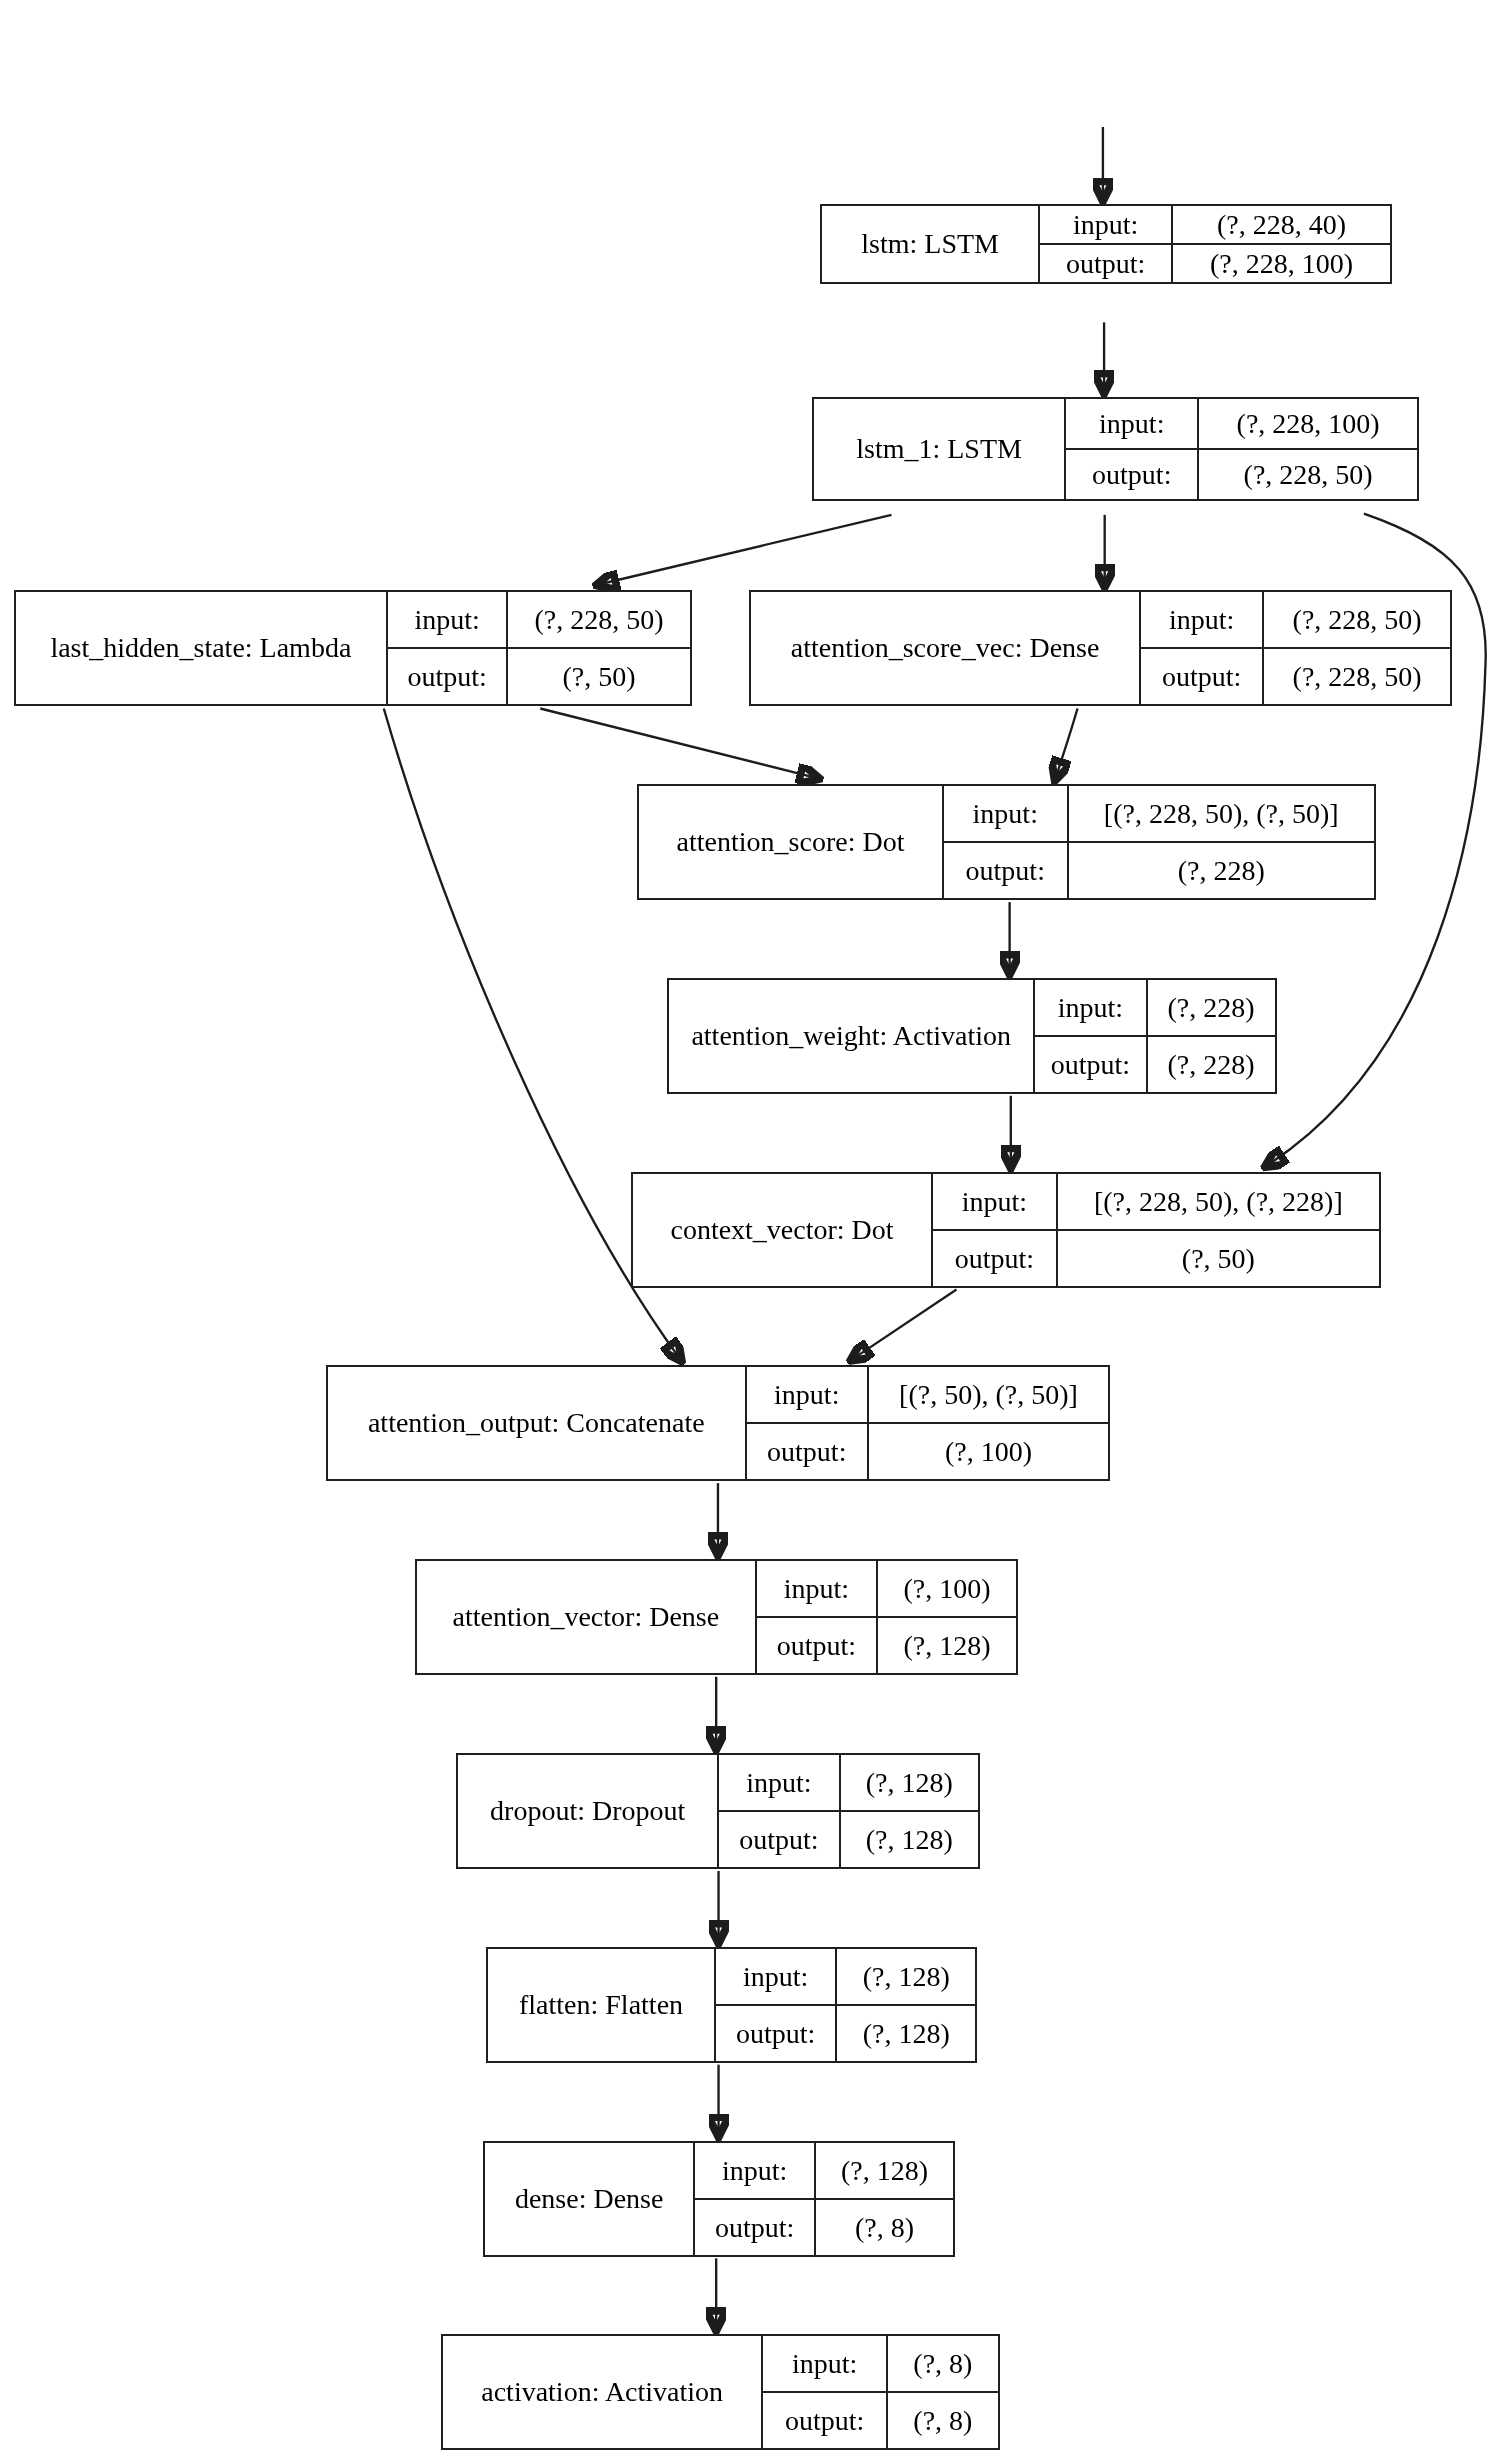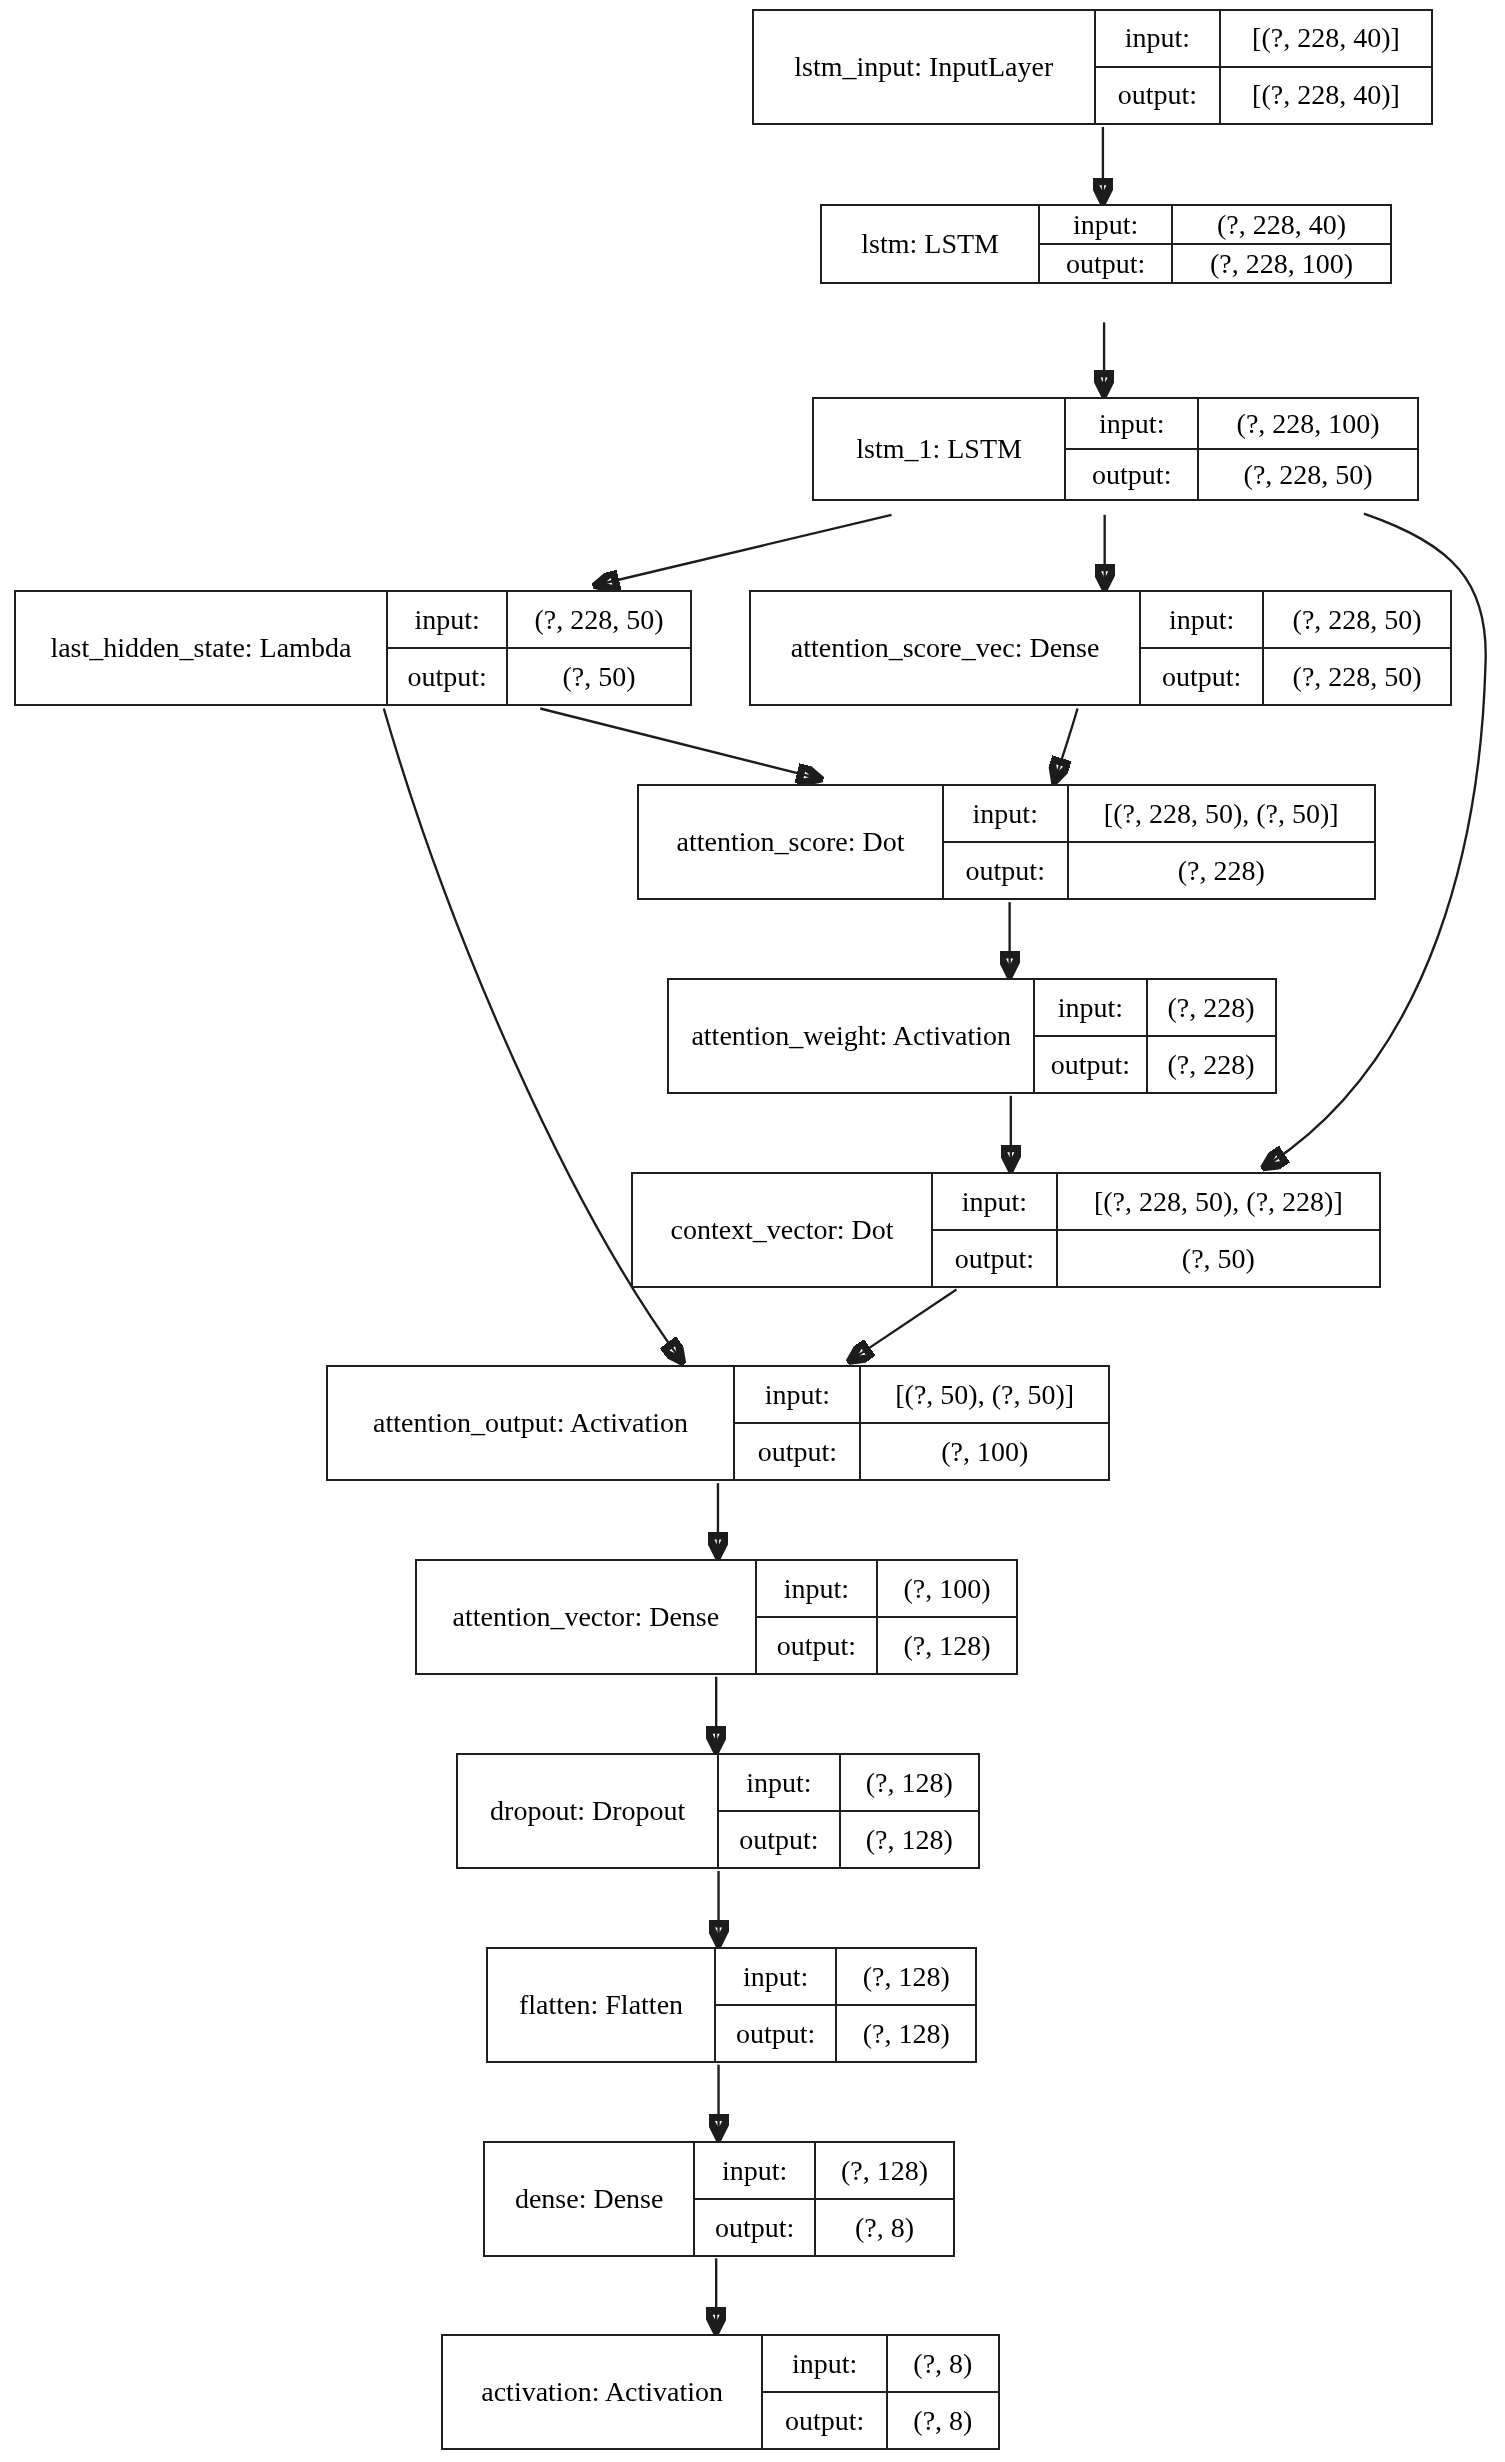--- a/index.html
+++ b/index.html
@@ -60,33 +60,20 @@
     <path d="M1712,1856 L1712,1974" marker-end="url(#arrow)"></path>
     <path d="M650,1200 C760,1580 960,2040 1152,2302" marker-end="url(#arrow)"></path>
     <path d="M1620,2184 L1444,2302" marker-end="url(#arrow)"></path>
     <path d="M1216,2512 L1216,2630" marker-end="url(#arrow)"></path>
     <path d="M1213,2840 L1213,2959" marker-end="url(#arrow)"></path>
     <path d="M1217,3169 L1217,3287" marker-end="url(#arrow)"></path>
     <path d="M1217,3497 L1217,3615" marker-end="url(#arrow)"></path>
     <path d="M1213,3825 L1213,3943" marker-end="url(#arrow)"></path>
   </svg>
 
-  <table class="node" style="left:752px; top:8.9px; width:681px; height:116px;">
-    <tbody>
-        <tr>
-      <td class="lbl" rowspan="2">lstm_input: InputLayer</td>
-      <td class="key">input:</td>
-      <td class="val">[(?, 228, 40)]</td>
-    </tr>
-    <tr>
-      <td class="key">output:</td>
-      <td class="val">[(?, 228, 40)]</td>
-    </tr>
-  </tbody>
-    </table>
 
   <table class="node" style="left:820px; top:204px; width:572px; height:80px;">
     <tbody>
         <tr>
       <td class="lbl" rowspan="2">lstm: LSTM</td>
       <td class="key">input:</td>
       <td class="val">(?, 228, 40)</td>
     </tr>
     <tr>
       <td class="key">output:</td>
@@ -175,21 +162,21 @@
     <tr>
       <td class="key">output:</td>
       <td class="val">(?, 50)</td>
     </tr>
   </tbody>
     </table>
 
   <table class="node" style="left:326px; top:1365px; width:784px; height:116px;">
     <tbody>
         <tr>
-      <td class="lbl" rowspan="2">attention_output: Activation</td>
+      <td class="lbl" rowspan="2">attention_output: Concatenate</td>
       <td class="key">input:</td>
       <td class="val">[(?, 50), (?, 50)]</td>
     </tr>
     <tr>
       <td class="key">output:</td>
       <td class="val">(?, 100)</td>
     </tr>
   </tbody>
     </table>
 

